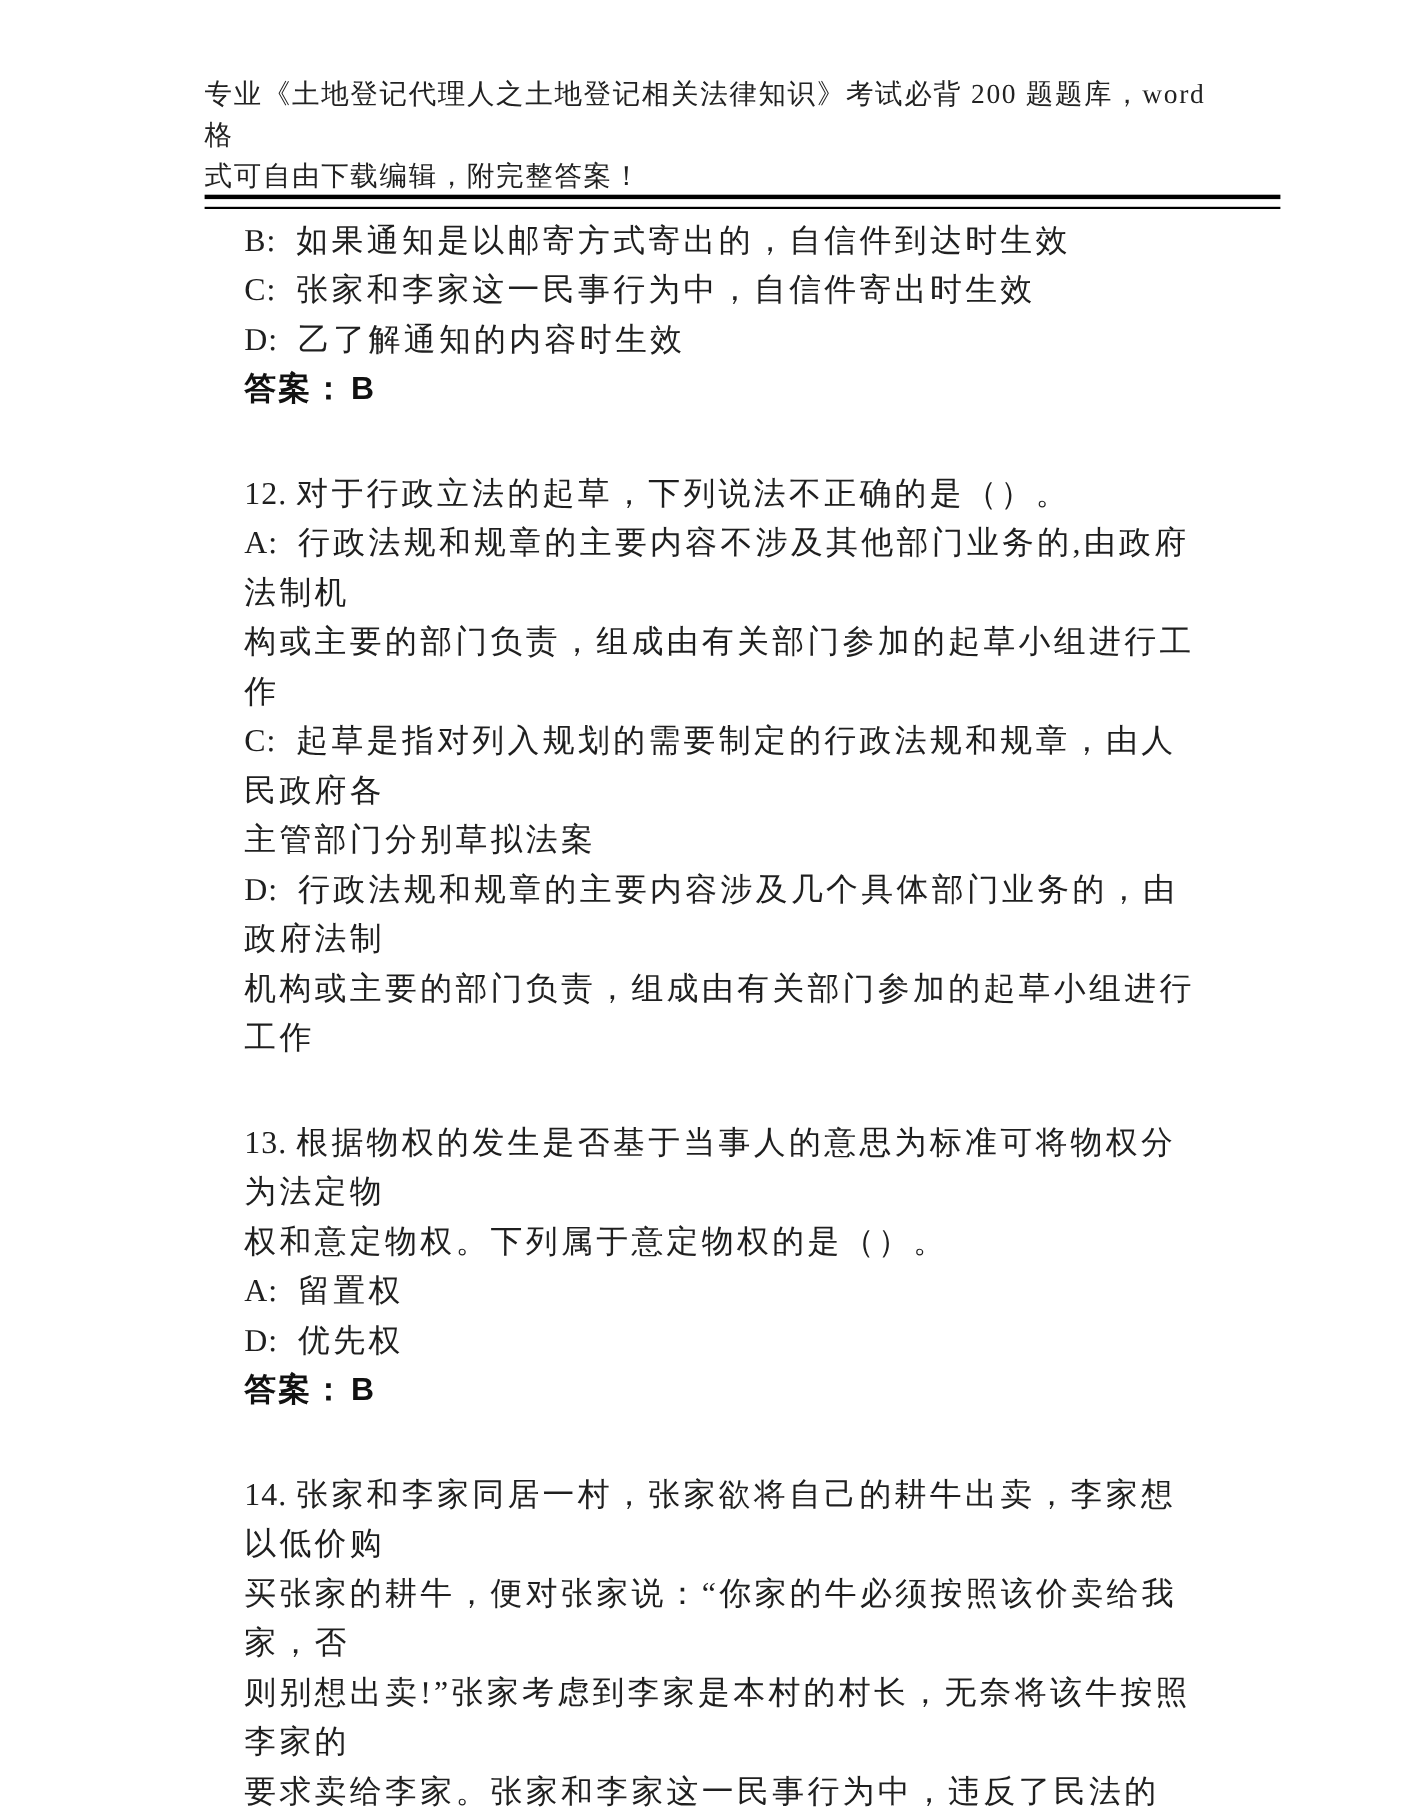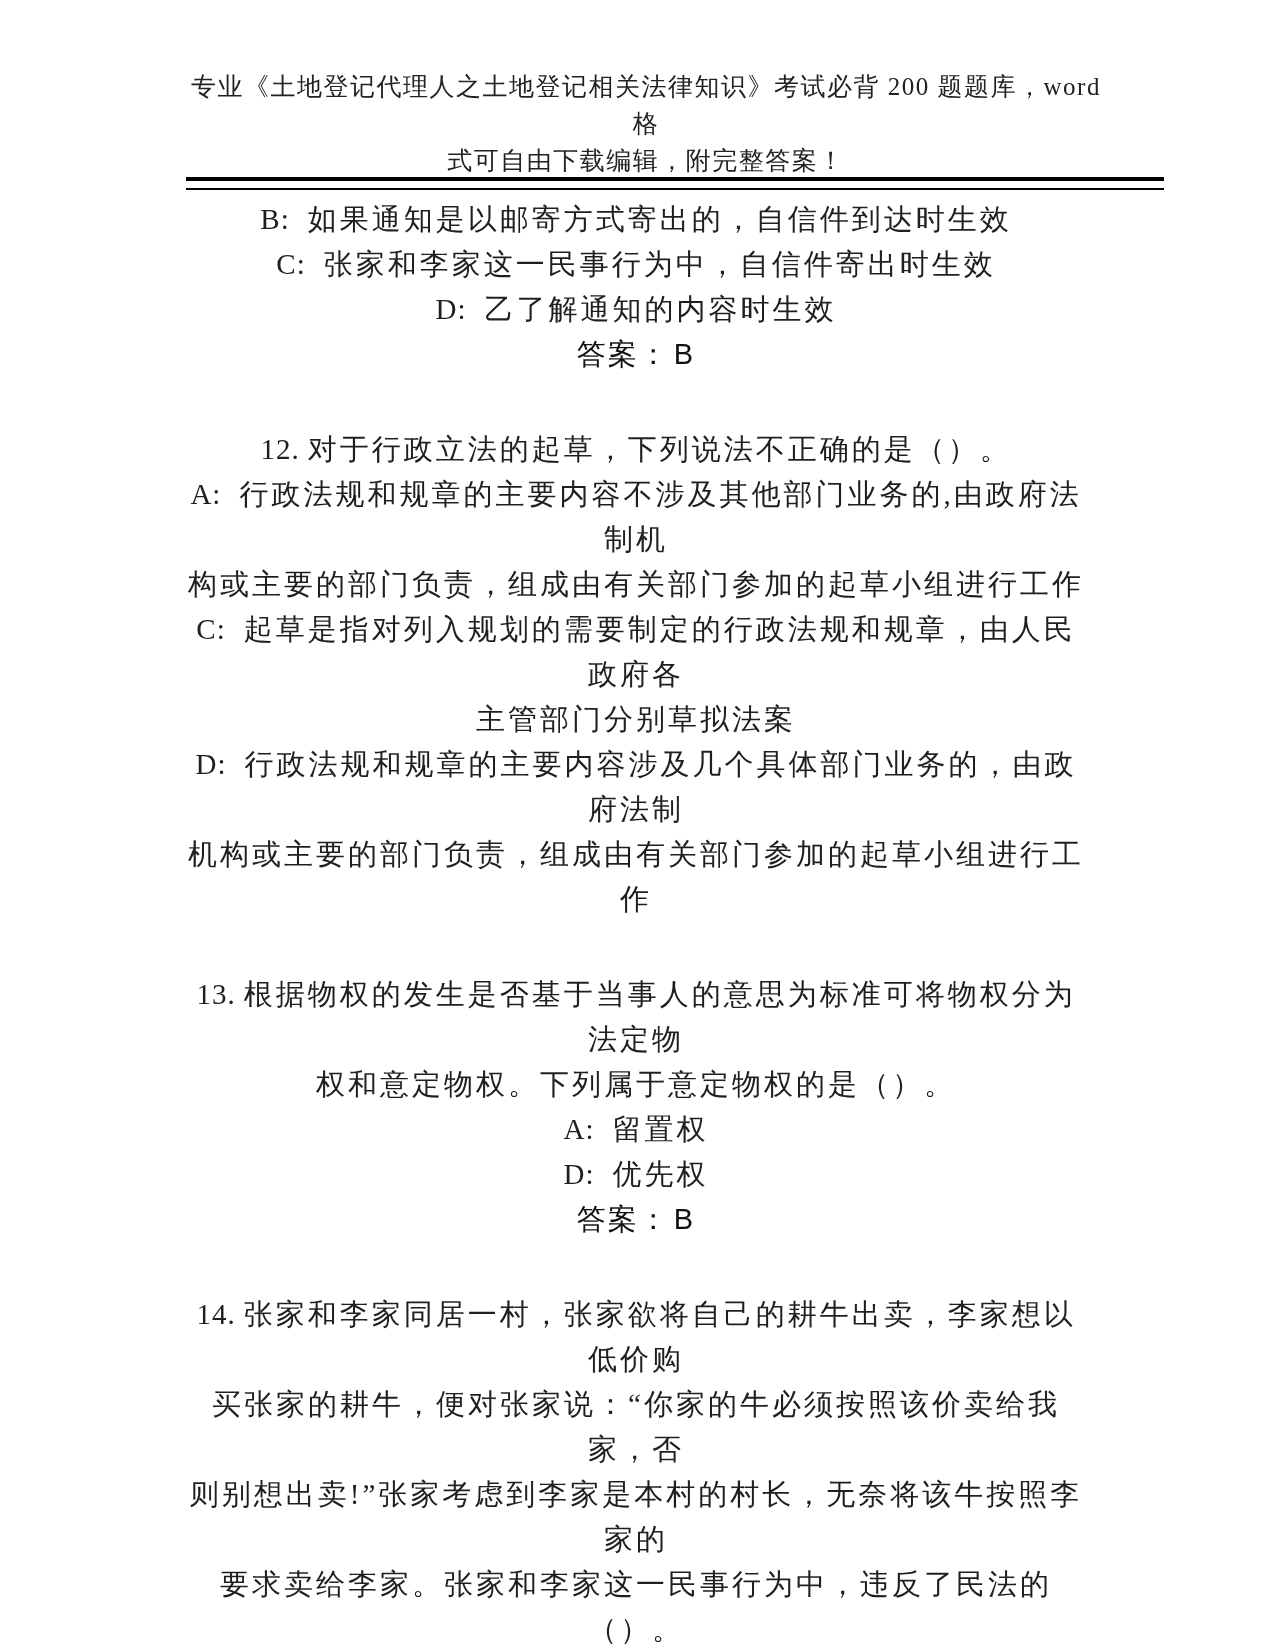--- a/index.html
+++ b/index.html
@@ -1,15 +1,15 @@
 <!DOCTYPE html>
 <html><head>
 <meta charset="utf-8">
 <style>
-  * { margin: 0; padding: 0; box-sizing: border-box; text-align: center; }
+  * { margin: 0; padding: 0; box-sizing: border-box; }
   html, body { background: #ffffff; }
   body {
     width: 1275px;
     height: 1650px;
     position: relative;
     font-family: "Liberation Serif", "DejaVu Serif", serif;
     color: #1f1f1f;
     overflow: hidden;
   }
   .page {
@@ -45,29 +45,29 @@
   
   .doc-body {
     position: absolute;
     left: 186px;
     top: 197px;
     width: 900px;
     font-size: 29px;
     line-height: 45px;
     letter-spacing: 3px;
   }
-  .q-block { margin-bottom: 50px; }
+  .q-block { margin-bottom: 50px; margin-left: 36px; }
   .q-block:last-child { margin-bottom: 0; }
   .line { white-space: normal; }
   .stem-text, .opt-text { white-space: pre-line; }
   .q-num { margin-right: 8px; letter-spacing: 1px; }
   .opt-label { margin-right: 18px; letter-spacing: 1px; }
   .answer-line {
     font-family: "Liberation Sans", "DejaVu Sans", sans-serif;
-    font-weight: 400;
+    font-weight: 700;
     letter-spacing: 2px;
     color: #111111;
   }
   .answer-label { margin-right: 4px; }
 </style>
 </head>
 <body>
 
 <div class="page">
 

